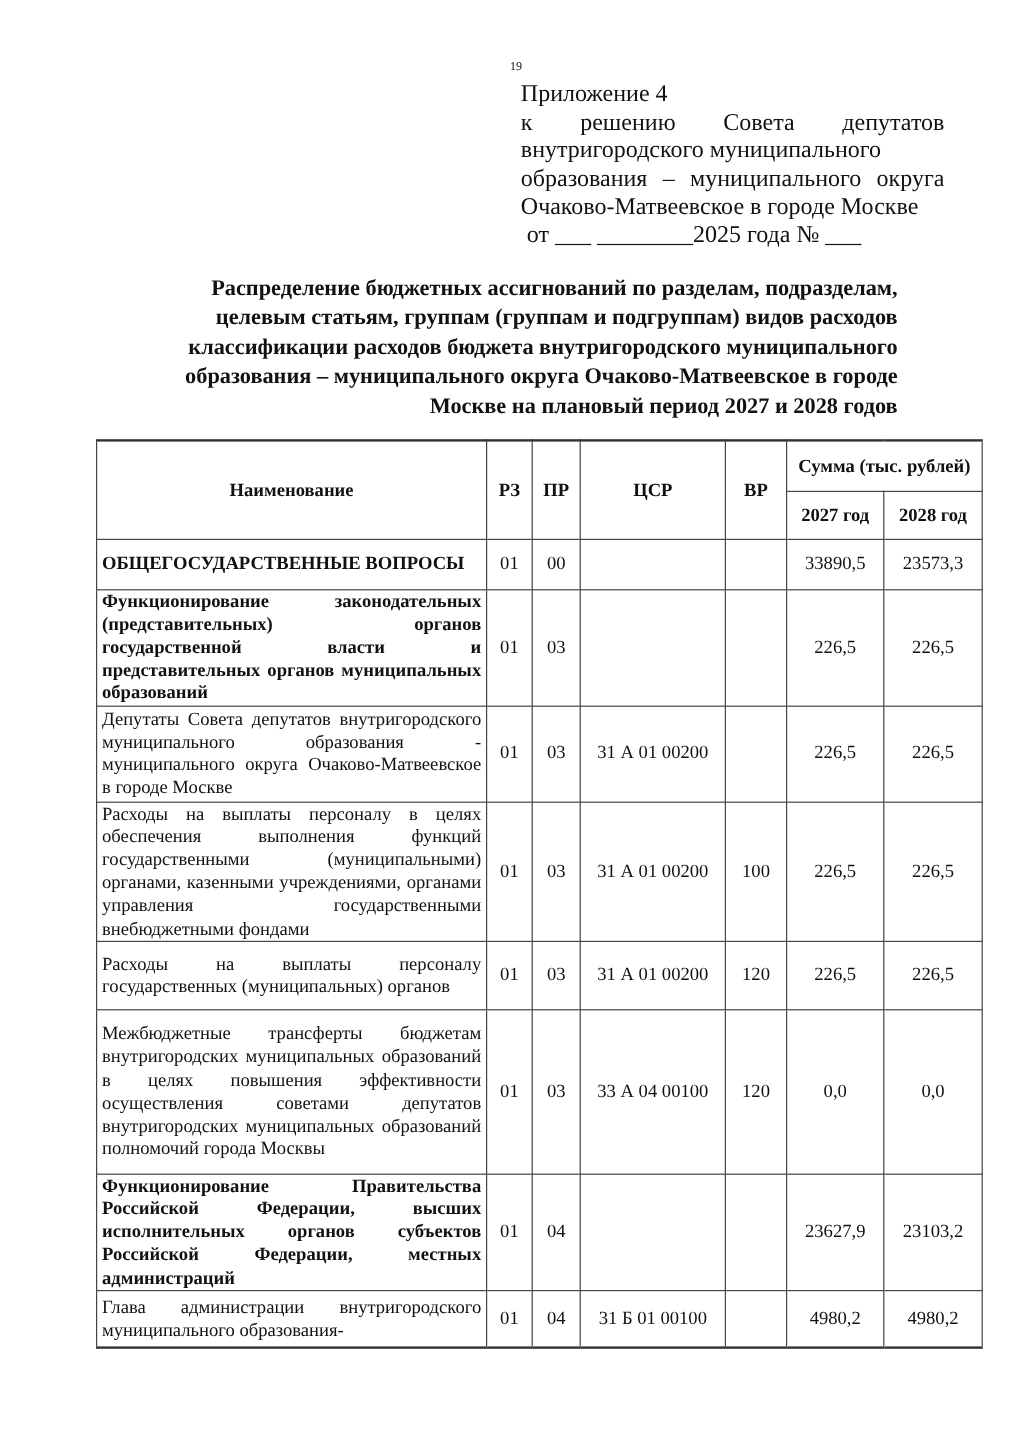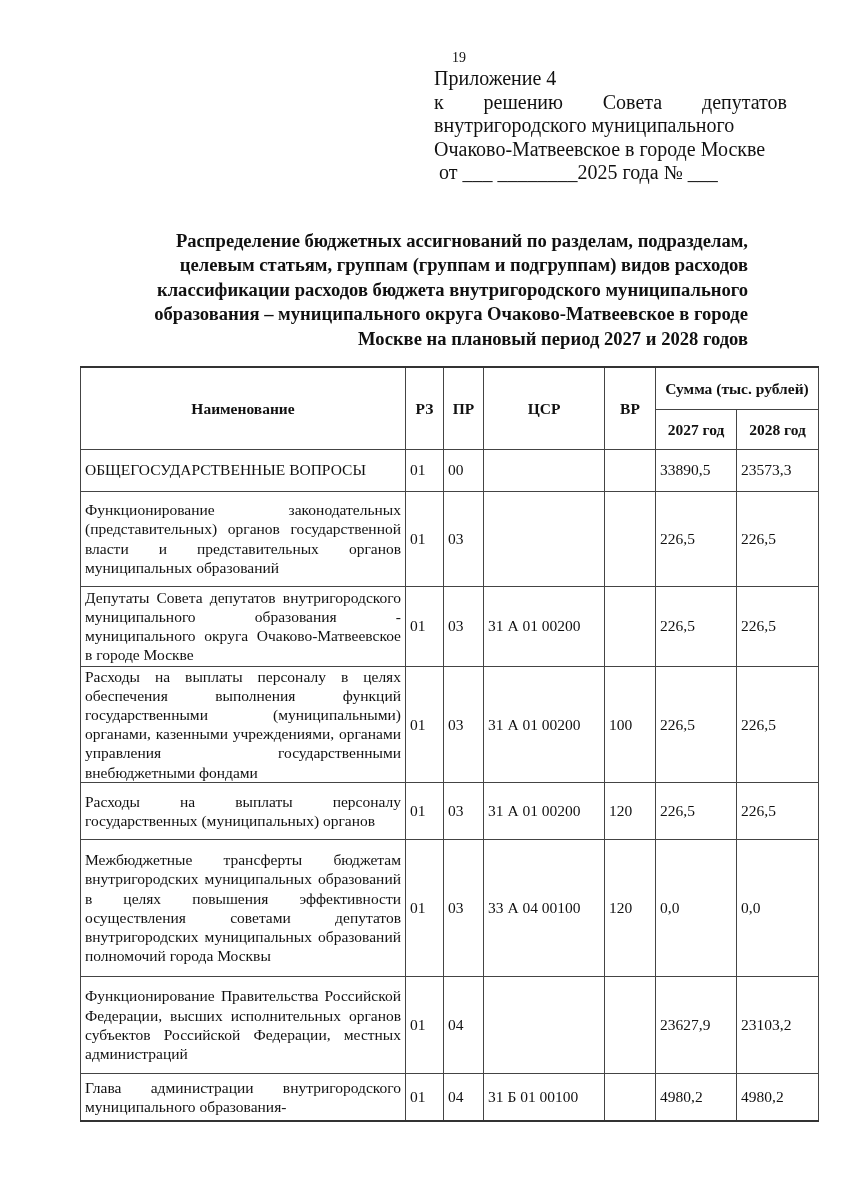--- a/index.html
+++ b/index.html
@@ -1,21 +1,21 @@
 <!DOCTYPE html>
 <html><head>
   <meta charset="utf-8">
   <style>
     html, body { margin: 0; padding: 0; background: #ffffff; }
     body {
       width: 848px; height: 1200px; position: relative; overflow: hidden;
       font-family: "Liberation Serif", "DejaVu Serif", serif; color: #111;
     }
     .page-number {
-      position: absolute; left: 452px; top: 50px; font-size: 14px;
+      position: absolute; left: 425px; top: 50px; font-size: 10px;
     }
     .appendix {
       position: absolute; left: 434px; top: 67px; width: 353px;
       font-size: 20px; line-height: 23.5px;
     }
     .appendix .line { display: block; white-space: nowrap; }
     .appendix .justify {
       text-align: justify; text-align-last: justify; white-space: normal;
     }
     .title {
@@ -28,34 +28,35 @@
       font-size: 15.5px; line-height: 19.2px;
     }
     table.budget td, table.budget th {
       border: 1px solid #444; padding: 0 4px; vertical-align: middle;
     }
     table.budget th { font-weight: bold; text-align: center; }
     table.budget th.yr { line-height: 19px; margin-top: 12px; }
     .name-cell {
       text-align: justify; text-align-last: left;
     }
-    .bold .name-cell { font-weight: normal; }
-    .center { }
+    .bold .name-cell { font-weight: bold; }
+    .center { text-align: center; }
     .outer-top { border-top: 2px solid #333 !important; }
     .bottom-thick td { border-bottom: 2px solid #333 !important; }
   </style>
 </head>
 <body>
 
 <div class="page-number">19</div>
 
 <div class="appendix">
   <span class="line">Приложение 4</span>
   <span class="line justify">к решению Совета депутатов</span>
   <span class="line">внутригородского муниципального</span>
+  <span class="line justify">образования – муниципального округа</span>
   <span class="line">Очаково-Матвеевское в городе Москве</span>
   <span class="line" style="white-space:pre"> от ___ ________2025 года № ___</span>
 </div>
 
 <div class="title">Распределение бюджетных ассигнований по разделам, подразделам, целевым статьям, группам (группам и подгруппам) видов расходов классификации расходов бюджета внутригородского муниципального образования – муниципального округа Очаково-Матвеевское в городе Москве на плановый период 2027 и 2028 годов</div>
 
 <table class="budget">
   <colgroup>
     <col style="width:325px">
     <col style="width:38px">

